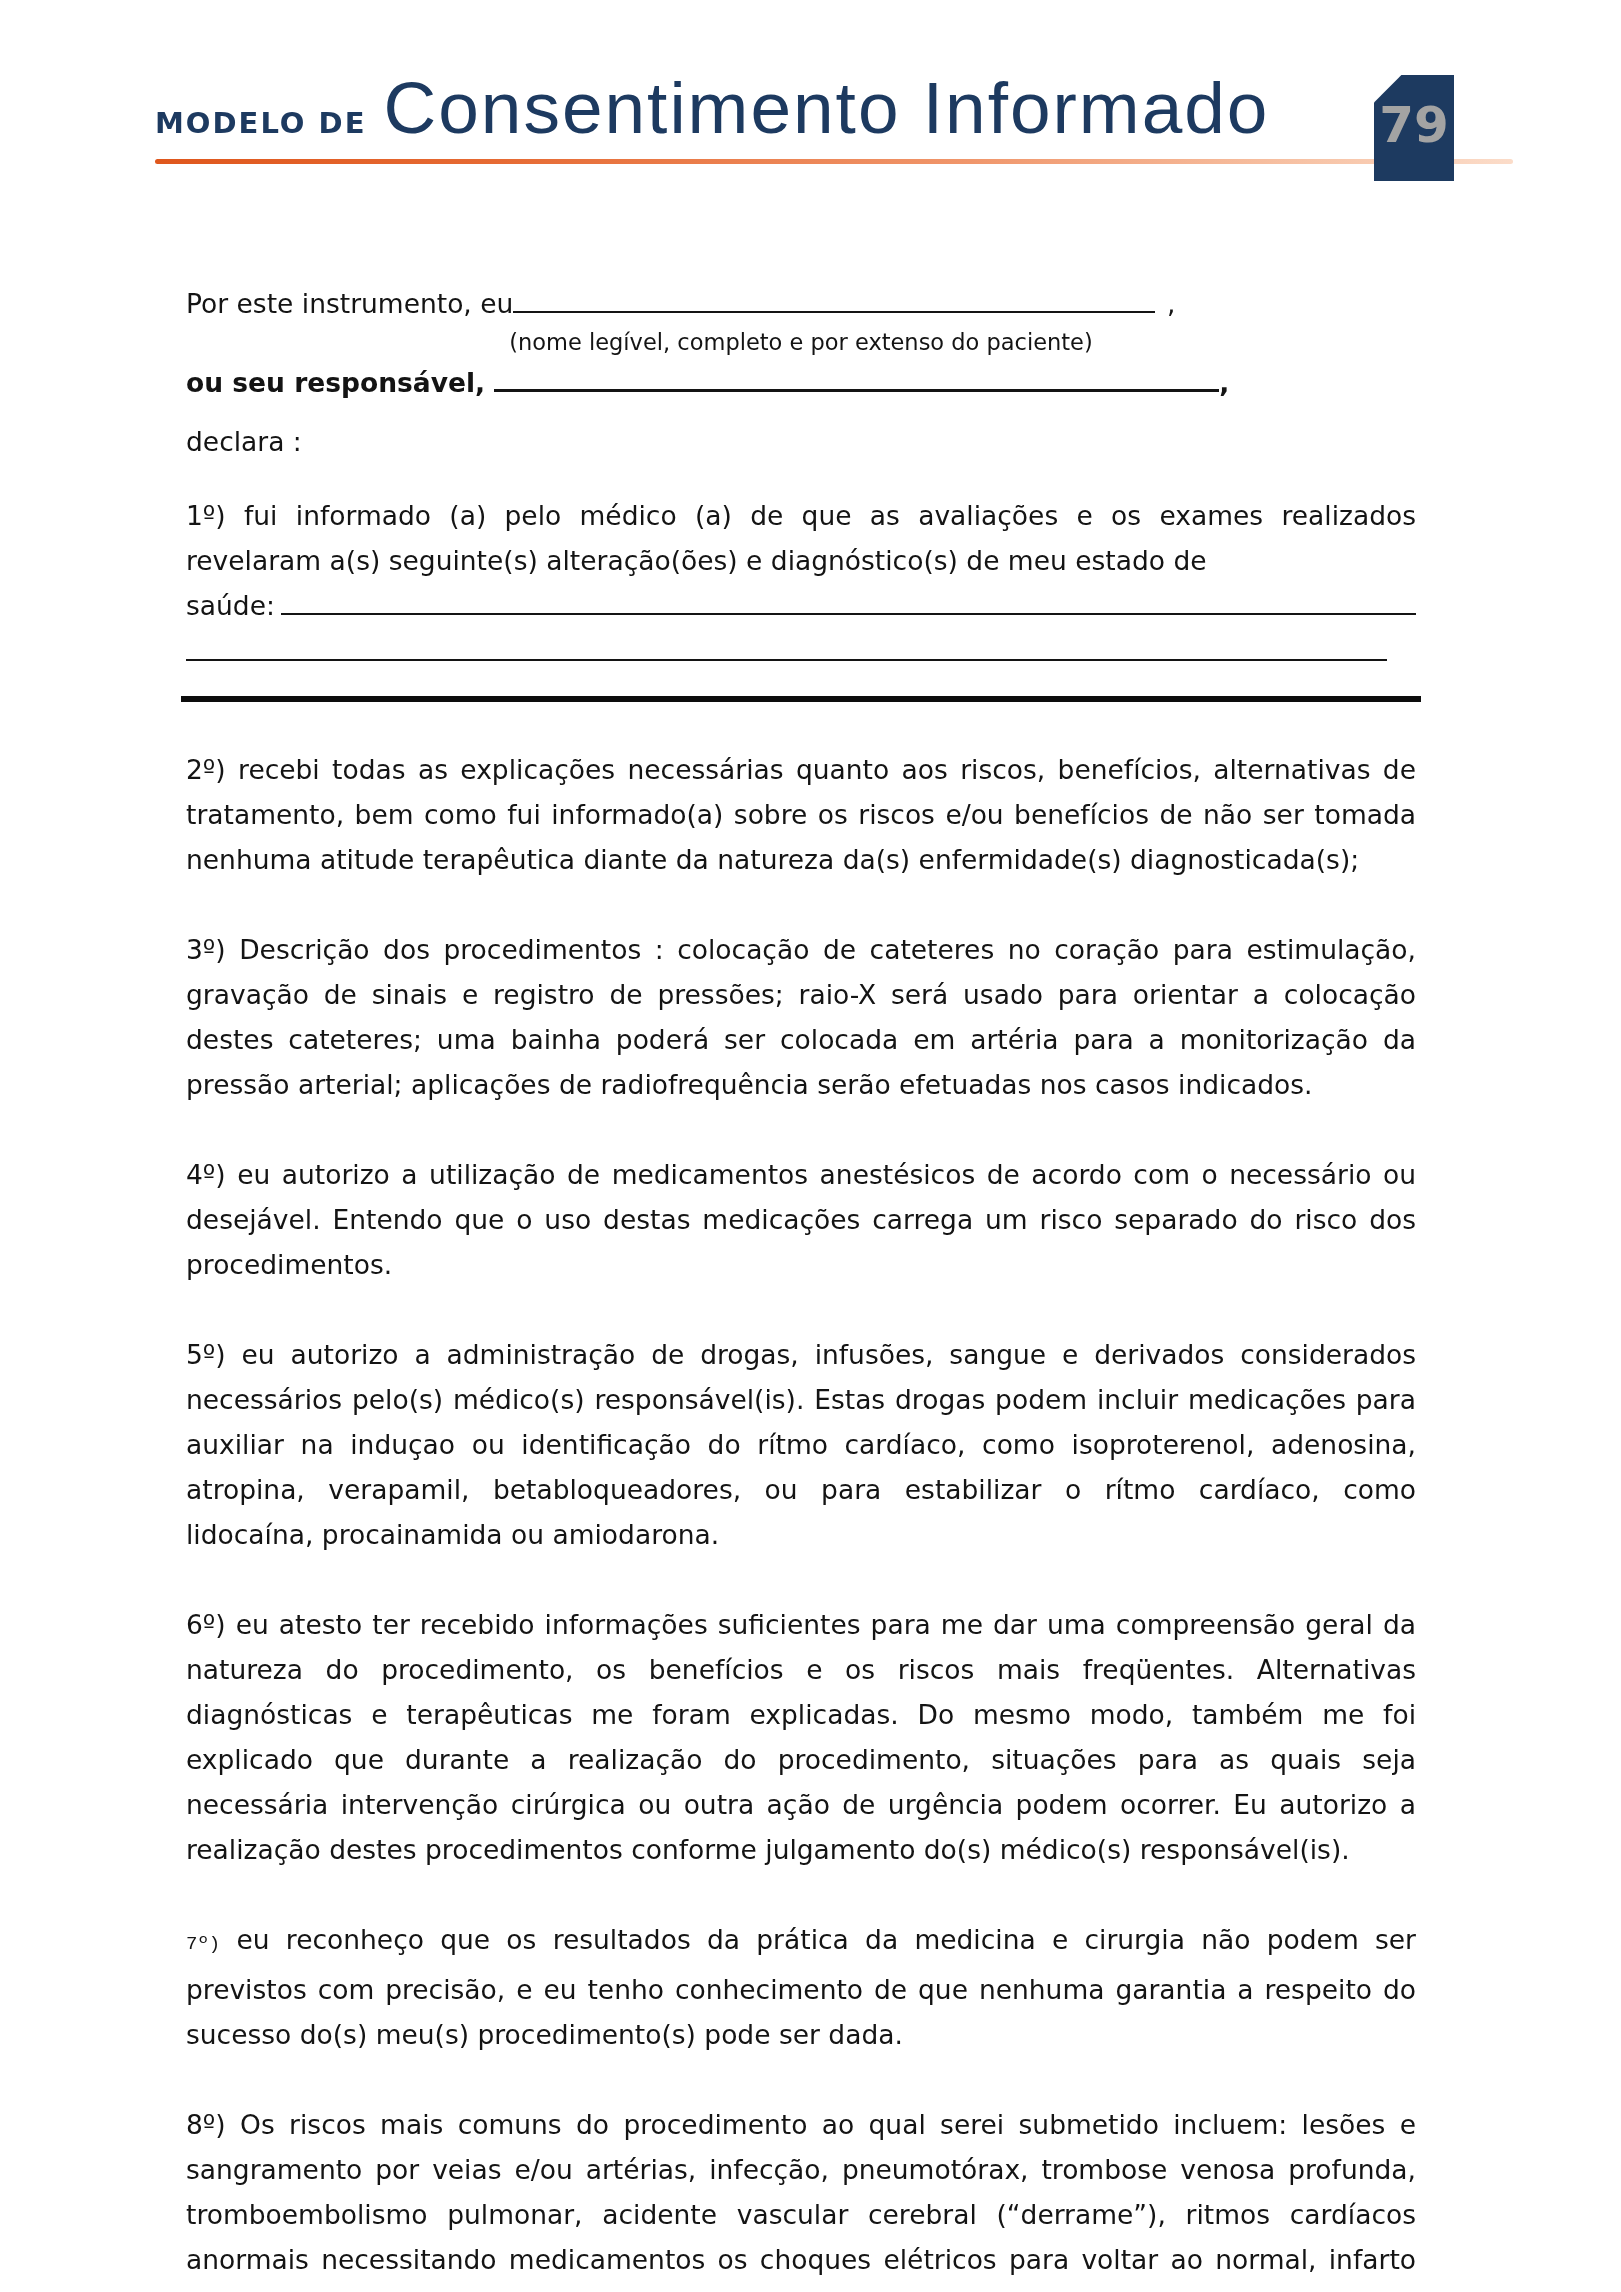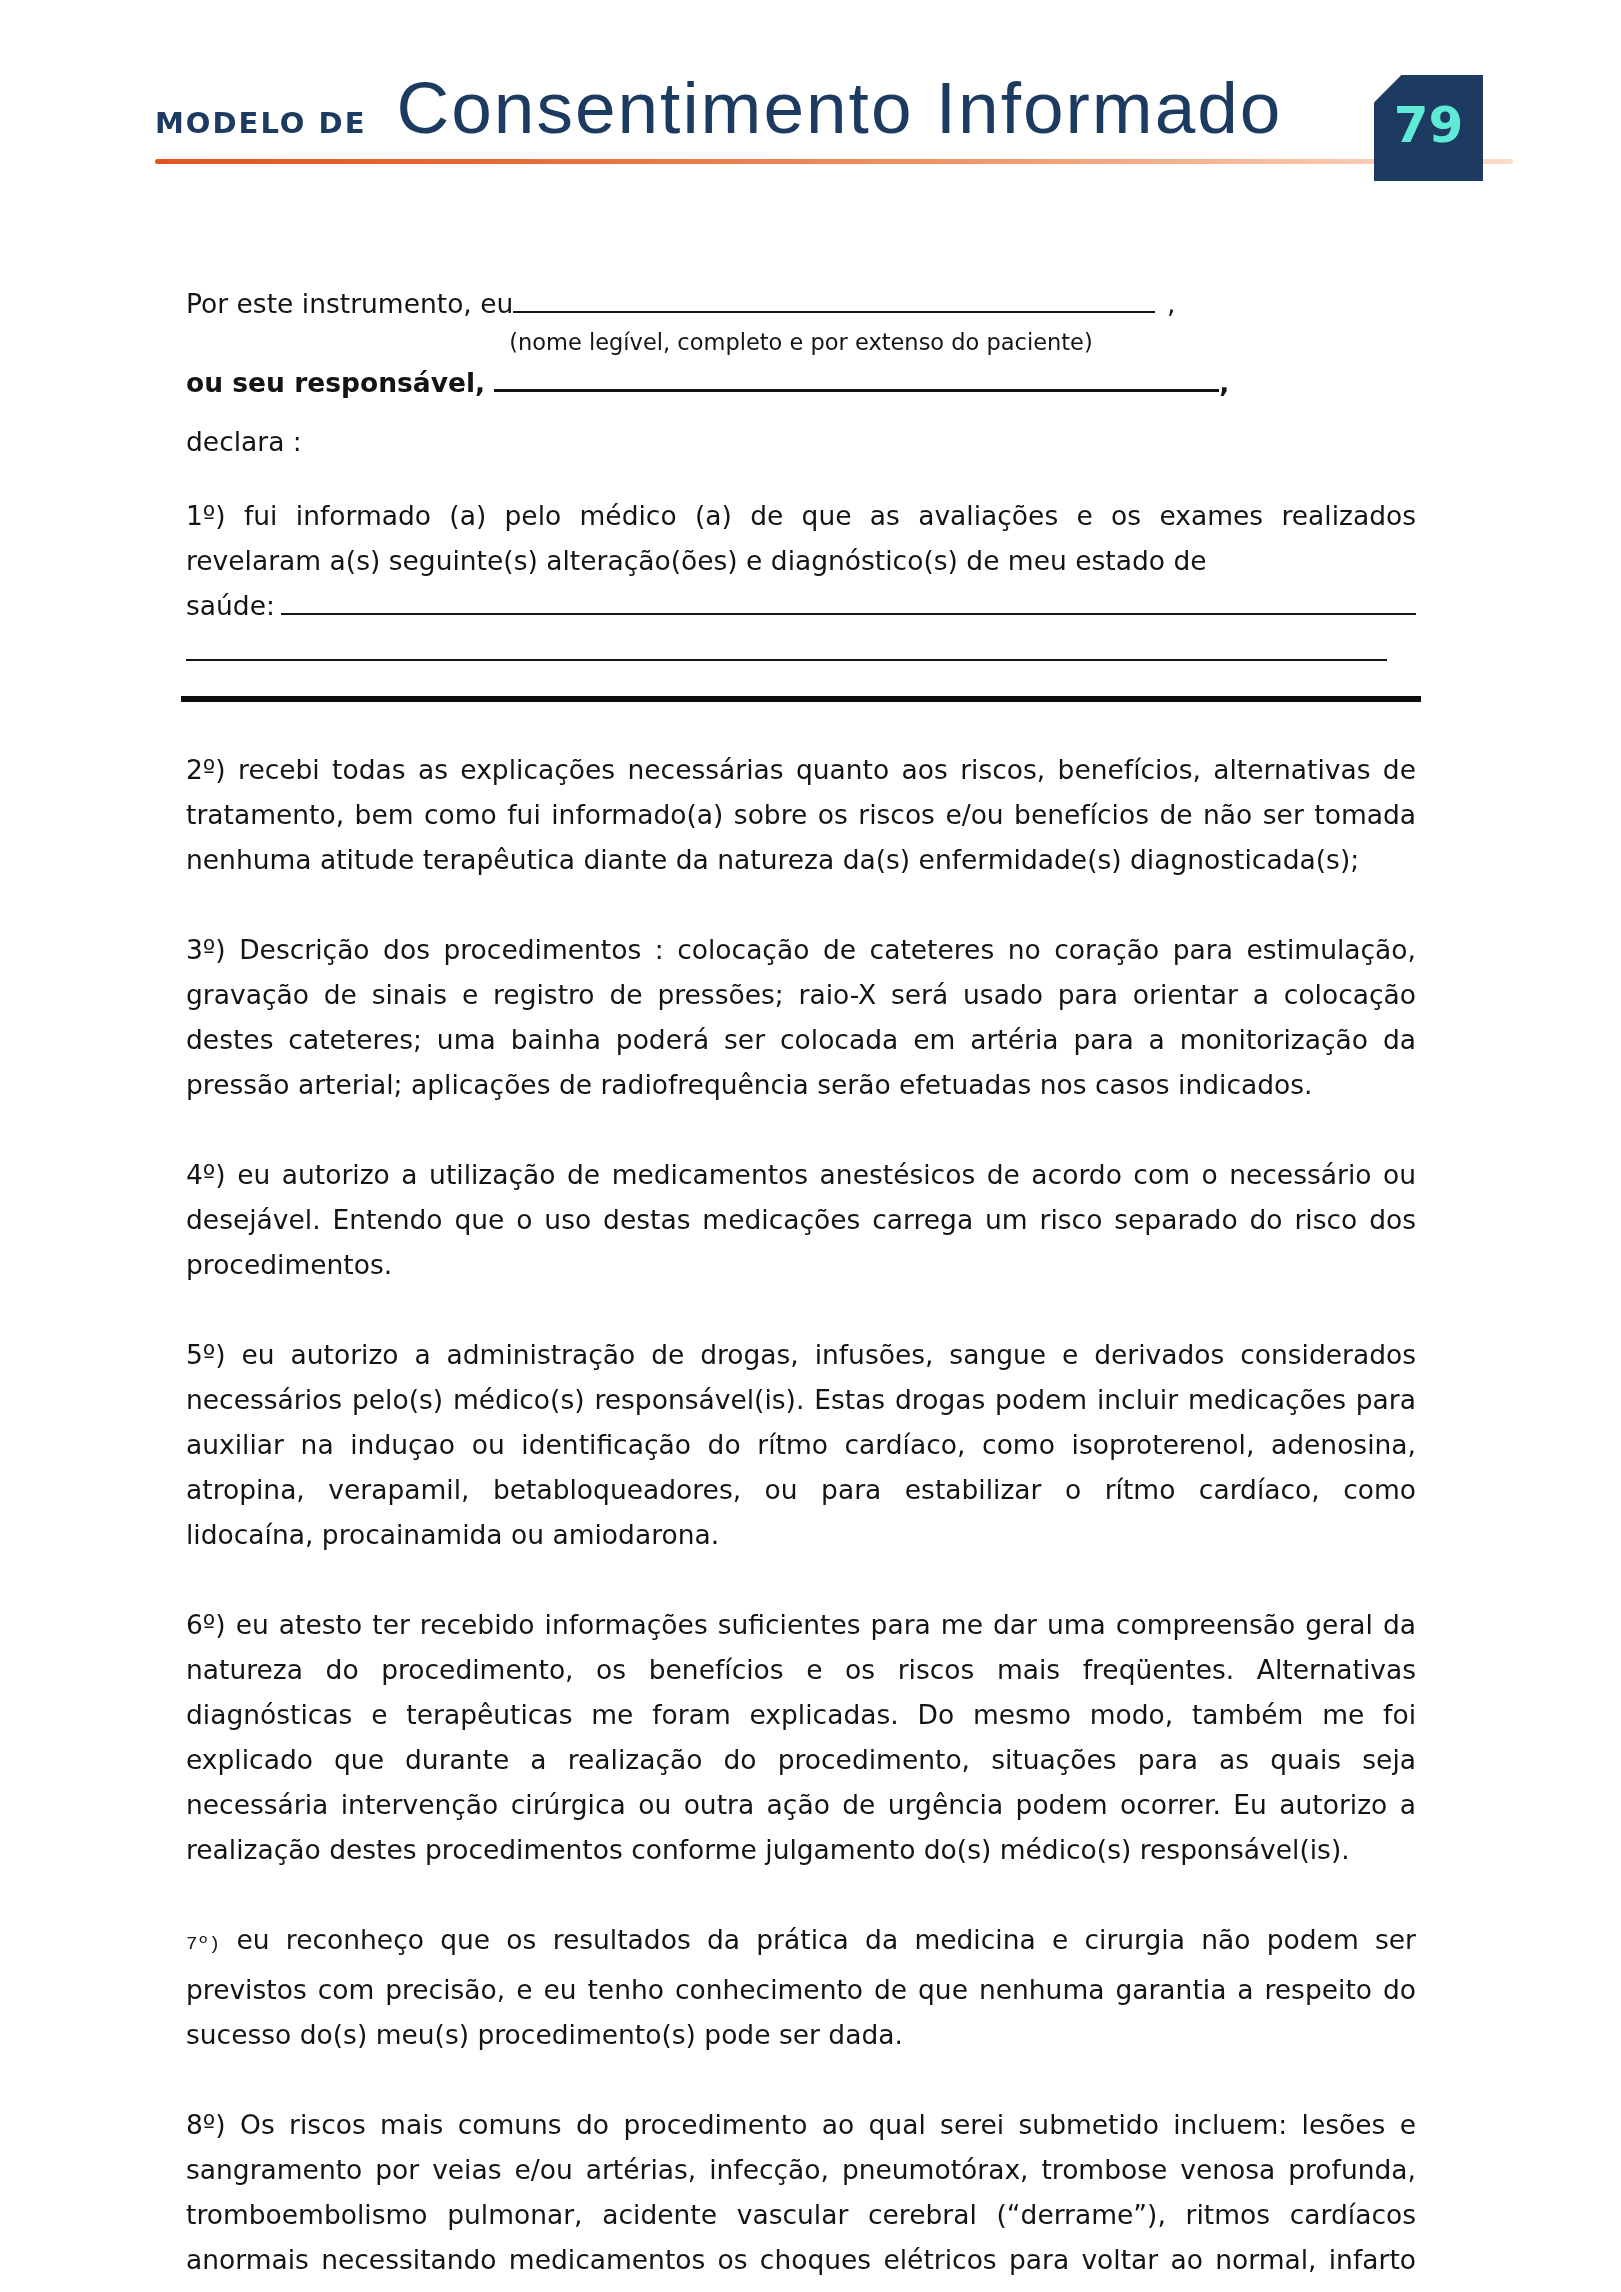--- a/index.html
+++ b/index.html
@@ -7,41 +7,41 @@
     width:1621px; height:2293px;
     background:#ffffff;
     position:relative;
     font-family:"DejaVu Sans", sans-serif;
     color:#141414;
     overflow:hidden;
   }
 
   
   .header { position:absolute; top:63px; left:155px; right:108px; }
-  .header-row { display:flex; align-items:baseline; gap:30px; white-space:nowrap; }
+  .header-row { display:flex; align-items:baseline; gap:17px; white-space:nowrap; }
   .kicker {
     font-size:29px; font-weight:bold; color:#1d3a60; letter-spacing:2px;
   }
   .doc-title {
     font-size:73px; font-weight:400; color:#1d3a60; letter-spacing:2px;
     line-height:90px;
     font-family:"Liberation Sans", sans-serif;
   }
   .orange-rule {
     height:4.9px; margin-top:5.9px; border-radius:2.9px;
     background:linear-gradient(90deg,#df571d 0%, #e66a33 25%, #f0966b 60%, #f7c3a6 85%, #fbdcc9 100%);
   }
 
   
   .page-badge {
     position:absolute; top:75px; left:1374px;
-    width:109px; height:106px;
+    width:80px; height:106px;
     background:#1d3a60;
     clip-path:polygon(27.4px 0, 100% 0, 100% 100%, 0 100%, 0 27.4px);
-    color:#5eead4; text-align:center;
+    color:#a3a3a3; text-align:center;
     font-size:50px; font-weight:bold;
     box-sizing:border-box; padding-top:29px; line-height:43px;
   }
 
   
   .content {
     position:absolute; top:250px; left:186px; width:1230px;
     font-size:26.5px; line-height:45px;
   }
   .section-title {

